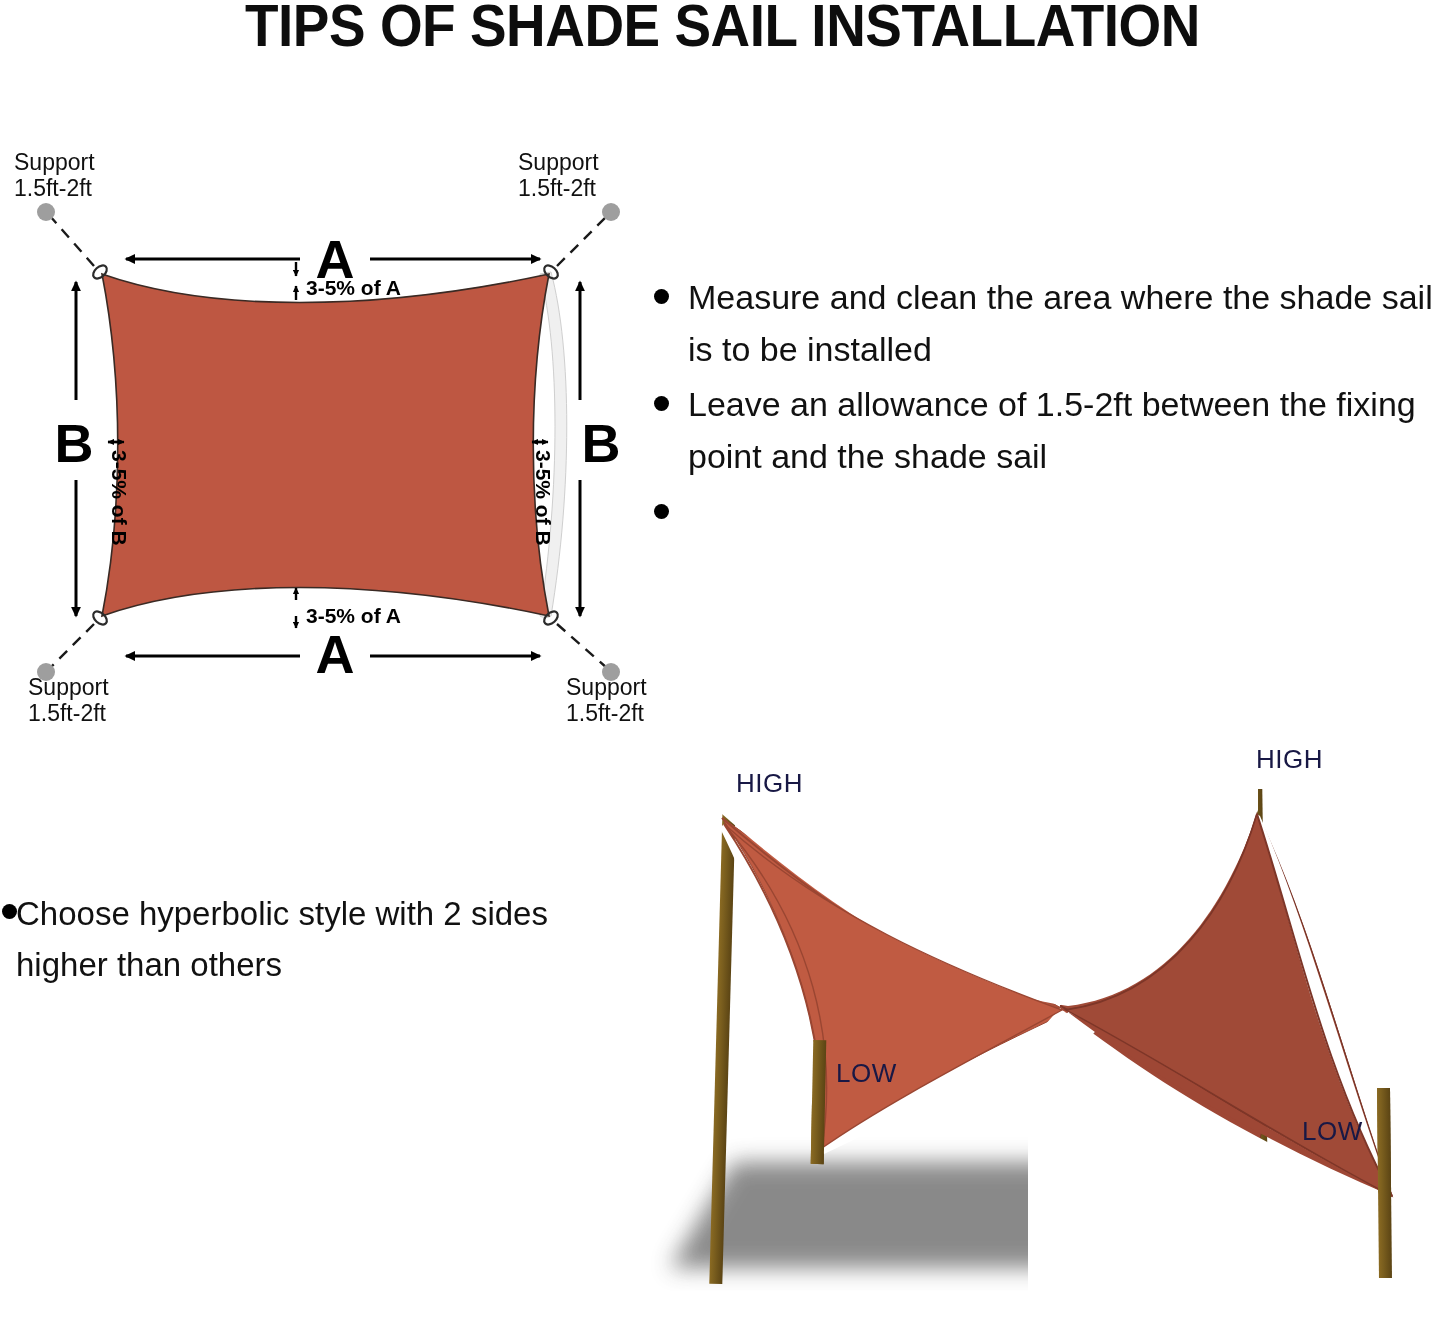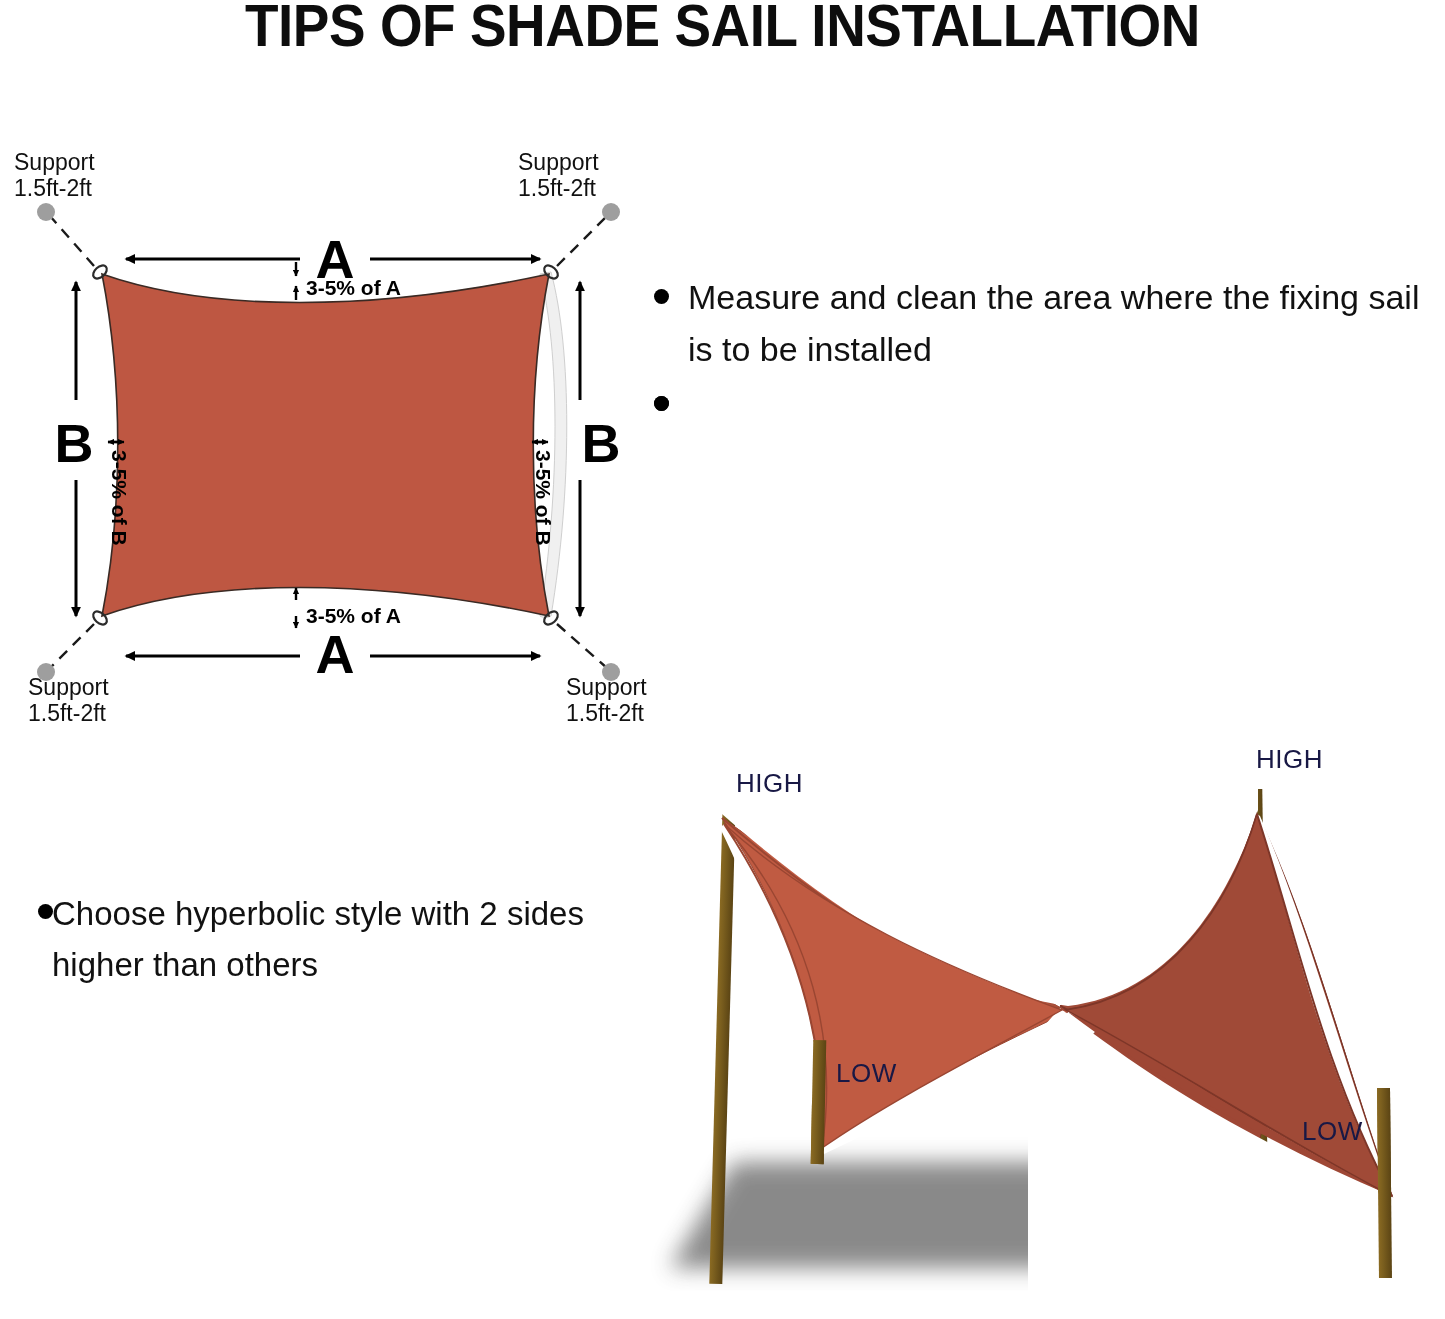--- a/index.html
+++ b/index.html
@@ -30,21 +30,21 @@
   ul.tips li{
     position:relative;padding-left:40px;
     font-size:34px;line-height:1.52;
     font-family:"Liberation Sans","DejaVu Sans",sans-serif;
     color:#111;margin-bottom:4px;
   }
   ul.tips li .bullet{
     position:absolute;left:6px;top:17px;width:15px;height:15px;
     background:#000;border-radius:50%;
   }
-  #bullets-left ul.tips li{font-size:33px;line-height:1.55;padding-left:16px;margin-left:36px;}
+  #bullets-left ul.tips li{font-size:33px;line-height:1.55;padding-left:16px;}
   #bullets-left ul.tips li .bullet{left:2px;top:16px;width:15px;height:15px;}
 
   
   #diag-hyper{left:648px;top:744px;width:797px;height:547px;}
 
   .hlabel{
     position:absolute;font-size:26px;font-weight:400;letter-spacing:0.5px;
     color:#181845;font-family:"Liberation Sans","DejaVu Sans",sans-serif;
     white-space:nowrap;
   }
@@ -164,24 +164,25 @@
       <text x="566" y="545">Support</text>
       <text x="566" y="571">1.5ft-2ft</text>
     </g>
   </svg>
 </div>
 
 <div class="panel" id="bullets-right">
   <ul class="tips">
     <li>
       <span class="bullet"></span>
-      <span>Measure and clean the area where the fixing sail is to be installed</span>
+      <span>Measure and clean the area where the shade sail is to be installed</span>
     </li>
     <li>
       <span class="bullet"></span>
+      <span>Leave an allowance of 1.5-2ft between the fixing point and the shade sail</span>
     </li>
     <li>
       <span class="bullet"></span>
     </li>
   </ul>
 </div>
 
 <div class="panel" id="bullets-left">
   <ul class="tips">
     <li>

